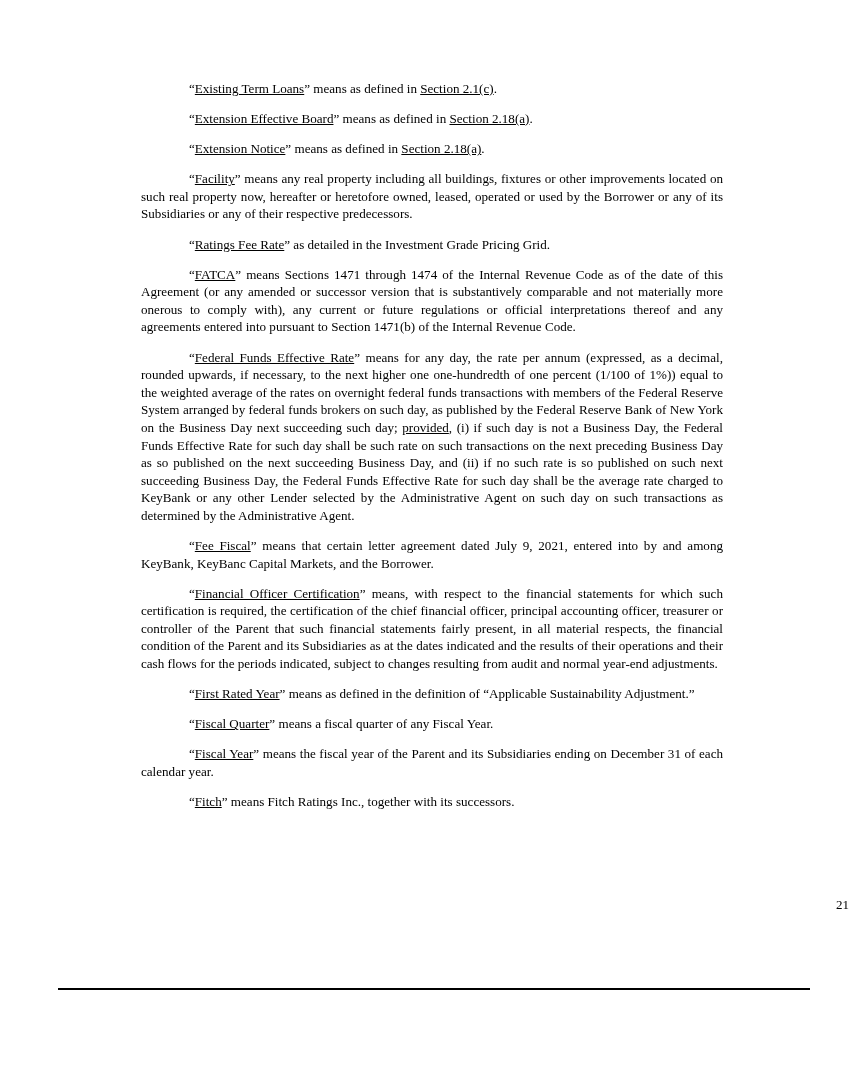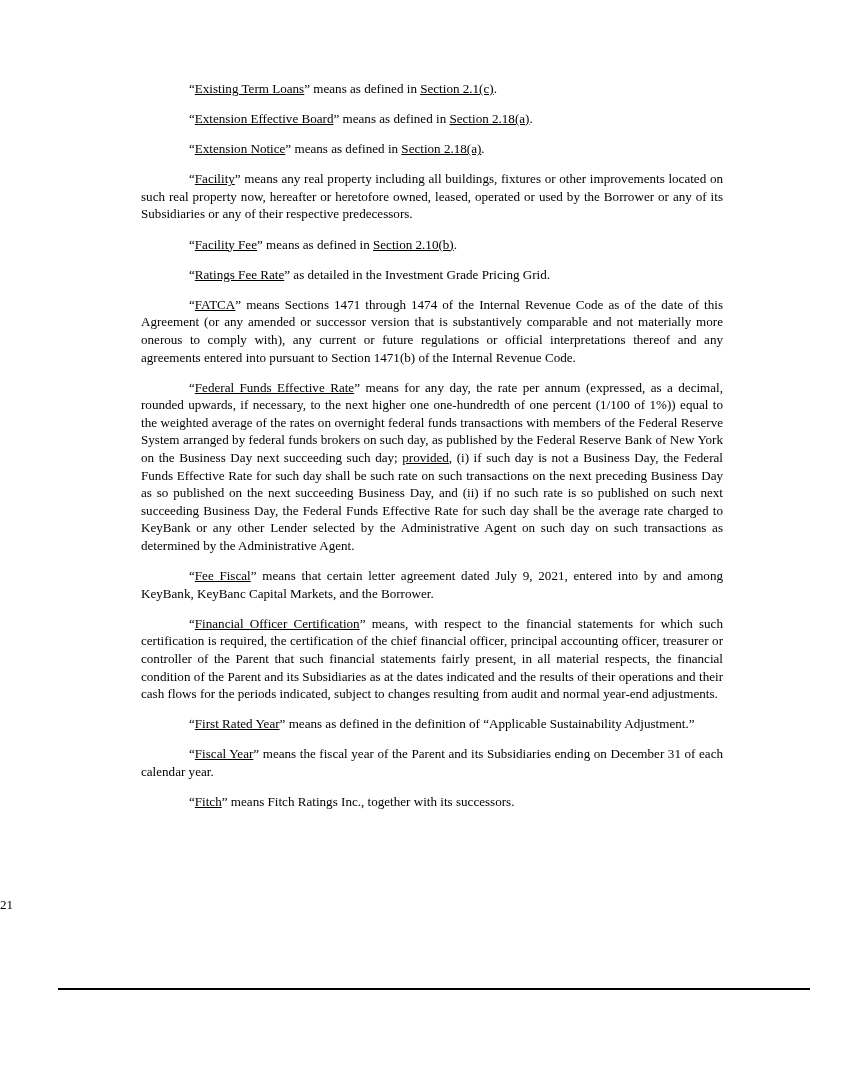--- a/index.html
+++ b/index.html
@@ -41,21 +41,21 @@
     margin-bottom: 7px;
   }
   .uline {
     text-decoration: underline;
   }
   #page-number {
     position: absolute;
     left: 0;
     top: 897px;
     width: 849px;
-    text-align: left;
+    text-align: right;
     font-size: 13px;
     font-family: "Liberation Serif", "DejaVu Serif", serif;
   }
   #footer-rule {
     position: absolute;
     left: 58px;
     top: 988px;
     width: 752px;
     height: 2px;
     background: #000000;
@@ -64,27 +64,27 @@
 </head>
 <body>
 
 <div id="page">
 
   <div id="content">
       <p class="para"><span>“</span><span class="uline">Existing Term Loans</span><span>” means as defined in </span><span class="uline">Section 2.1(c)</span><span>.</span></p>
       <p class="para"><span>“</span><span class="uline">Extension Effective Board</span><span>” means as defined in </span><span class="uline">Section 2.18(a)</span><span>.</span></p>
       <p class="para"><span>“</span><span class="uline">Extension Notice</span><span>” means as defined in </span><span class="uline">Section 2.18(a)</span><span>.</span></p>
       <p class="para"><span>“</span><span class="uline">Facility</span><span>” means any real property including all buildings, fixtures or other improvements located on such real property now, hereafter or heretofore owned, leased, operated or used by the Borrower or any of its Subsidiaries or any of their respective predecessors.</span></p>
-      <p class="para"><span>“</span><span class="uline">Facility Fee</span><span>” means as defined in </span><span class="uline">Section 2.10(b)</span><span>.</span></p>
       <p class="para"><span>“</span><span class="uline">Ratings Fee Rate</span><span>” as detailed in the Investment Grade Pricing Grid.</span></p>
       <p class="para"><span>“</span><span class="uline">FATCA</span><span>” means Sections 1471 through 1474 of the Internal Revenue Code as of the date of this Agreement (or any amended or successor version that is substantively comparable and not materially more onerous to comply with), any current or future regulations or official interpretations thereof and any agreements entered into pursuant to Section 1471(b) of the Internal Revenue Code.</span></p>
       <p class="para"><span>“</span><span class="uline">Federal Funds Effective Rate</span><span>” means for any day, the rate per annum (expressed, as a decimal, rounded upwards, if necessary, to the next higher one one-hundredth of one percent (1/100 of 1%)) equal to the weighted average of the rates on overnight federal funds transactions with members of the Federal Reserve System arranged by federal funds brokers on such day, as published by the Federal Reserve Bank of New York on the Business Day next succeeding such day; </span><span class="uline">provided</span><span>, (i) if such day is not a Business Day, the Federal Funds Effective Rate for such day shall be such rate on such transactions on the next preceding Business Day as so published on the next succeeding Business Day, and (ii) if no such rate is so published on such next succeeding Business Day, the Federal Funds Effective Rate for such day shall be the average rate charged to KeyBank or any other Lender selected by the Administrative Agent on such day on such transactions as determined by the Administrative Agent.</span></p>
       <p class="para"><span>“</span><span class="uline">Fee Fiscal</span><span>” means that certain letter agreement dated July 9, 2021, entered into by and among KeyBank, KeyBanc Capital Markets, and the Borrower.</span></p>
       <p class="para"><span>“</span><span class="uline">Financial Officer Certification</span><span>” means, with respect to the financial statements for which such certification is required, the certification of the chief financial officer, principal accounting officer, treasurer or controller of the Parent that such financial statements fairly present, in all material respects, the financial condition of the Parent and its Subsidiaries as at the dates indicated and the results of their operations and their cash flows for the periods indicated, subject to changes resulting from audit and normal year-end adjustments.</span></p>
       <p class="para"><span>“</span><span class="uline">First Rated Year</span><span>” means as defined in the definition of “Applicable Sustainability Adjustment.”</span></p>
+      <p class="para"><span>“</span><span class="uline">Fiscal Quarter</span><span>” means a fiscal quarter of any Fiscal Year.</span></p>
       <p class="para"><span>“</span><span class="uline">Fiscal Year</span><span>” means the fiscal year of the Parent and its Subsidiaries ending on December 31 of each calendar year.</span></p>
       <p class="para"><span>“</span><span class="uline">Fitch</span><span>” means Fitch Ratings Inc., together with its successors.</span></p>
     </div>
 
   <div id="page-number">21</div>
 
   <div id="footer-rule"></div>
 
 </div>
 

